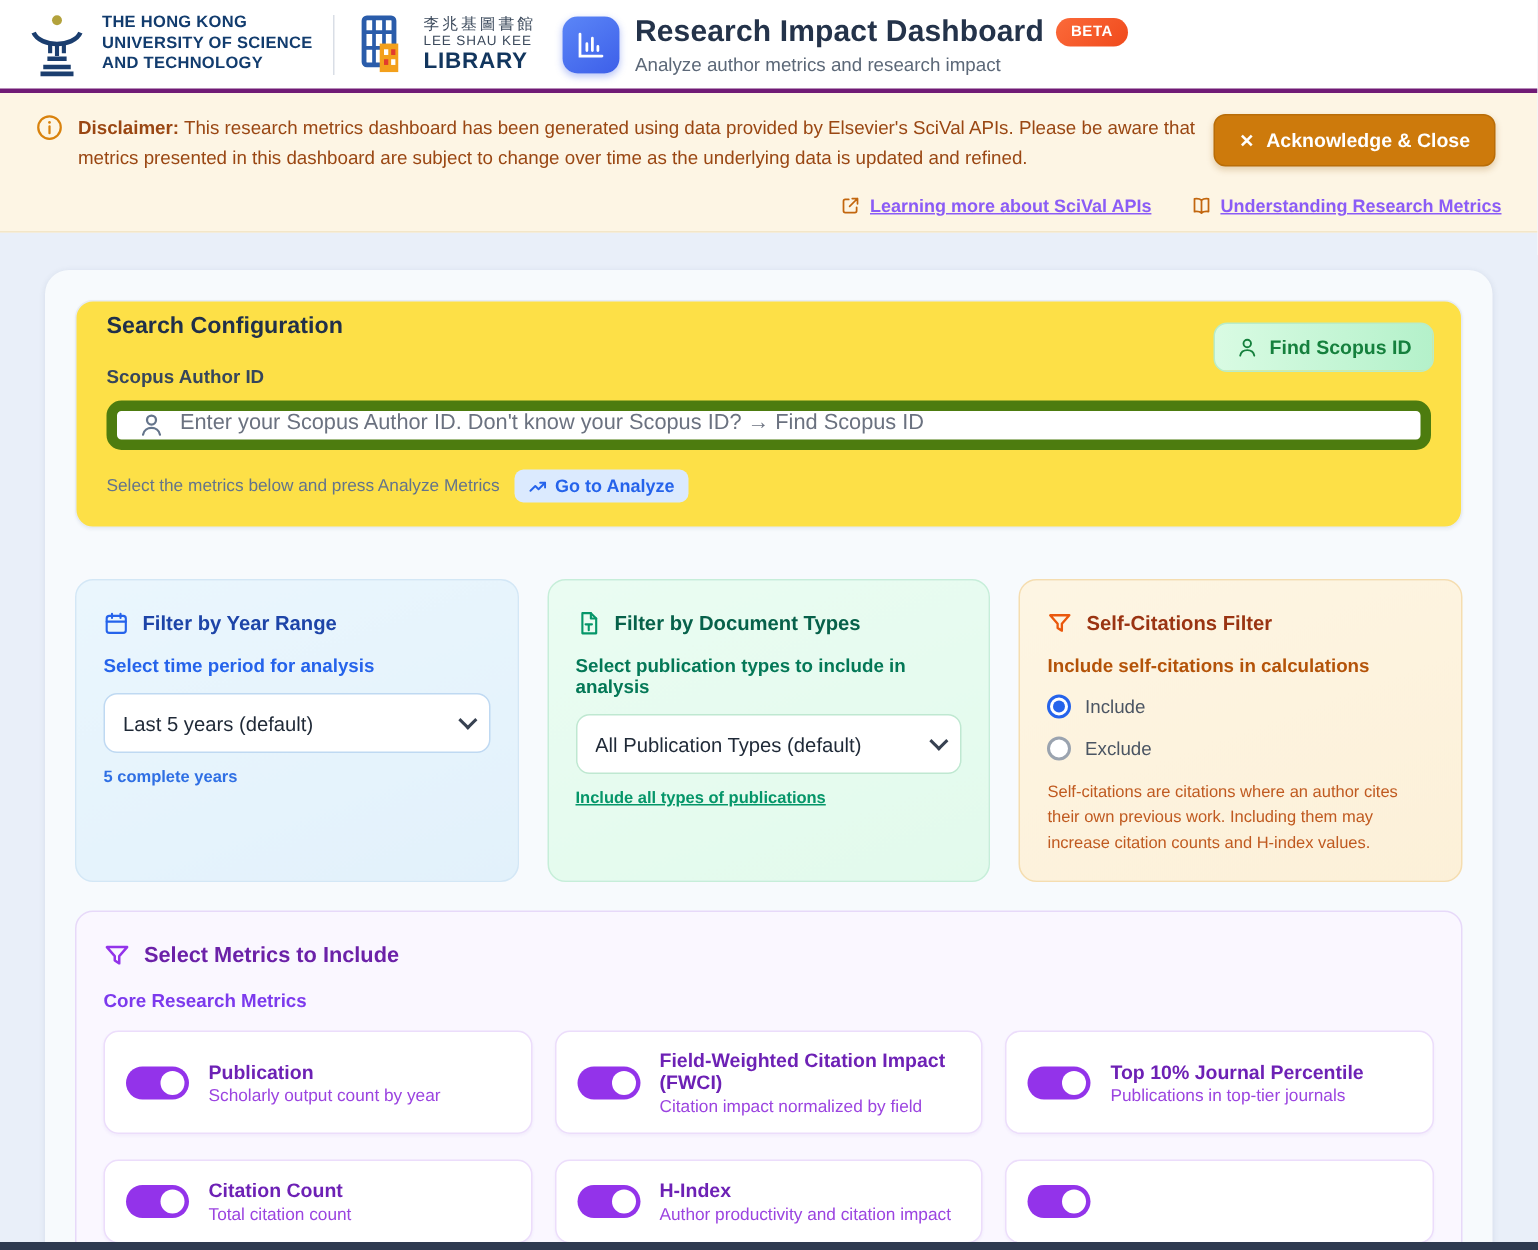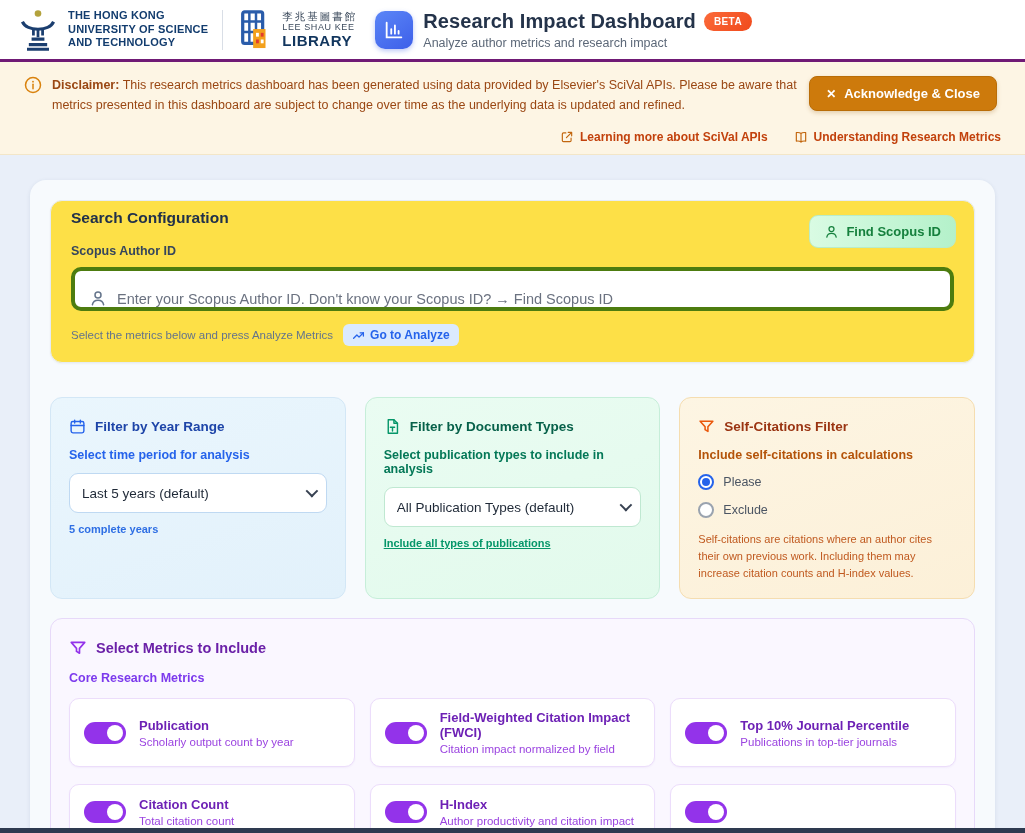--- a/index.html
+++ b/index.html
@@ -26,32 +26,32 @@
 
   
   .banner { background:#fdf5e4; border-bottom:1px solid #f3e6c8; padding:13px 24px 10px 24px; position:relative; height:93px; }
   .banner-row { display:flex; gap:10px; width:810px; }
   .info-icon { flex:0 0 auto; margin-top:1px; }
   .banner-text { font-size:12.5px; color:#9a4713; line-height:1.6; }
   .banner-text b { font-weight:700; }
   .ack-btn { position:absolute; right:28px; top:14px; background:#cd7a0c; border:1px solid #b96d08; color:#fff; font-size:13px; font-weight:700; padding:9px 16px; border-radius:8px; display:flex; align-items:center; gap:8px; cursor:pointer; box-shadow:0 2px 4px rgba(150,90,10,.25); font-family:"Liberation Sans",sans-serif; }
   .ack-x { font-size:12px; font-weight:700; }
   .banner-links { position:absolute; right:24px; bottom:10px; display:flex; gap:26px; align-items:center; }
-  .banner-link { display:flex; align-items:center; gap:6px; font-size:12px; font-weight:700; color:#c2410c; cursor:pointer; }
+  .banner-link { display:flex; align-items:center; gap:6px; font-size:12px; font-weight:700; color:#8b5cf6; text-decoration:underline; cursor:pointer; }
 
   
   .main-wrap { padding:25px 30px 0 30px; }
   .container { background:#f7fafd; border-radius:16px; box-shadow:0 1px 4px rgba(40,60,100,.10); padding:20px; height:900px; }
 
   
   .search-card { background:#fde047; border:1px solid #e7ecf3; border-radius:12px; padding:2px 20px 16px 20px; position:relative; box-shadow:0 1px 2px rgba(40,60,100,.05); }
   .search-title { font-size:15.5px; font-weight:700; color:#20304a; padding-top:6px; }
   .find-btn { position:absolute; right:18px; top:14px; display:flex; align-items:center; gap:7px; background:linear-gradient(90deg,#d9fbe3,#b4f1ca); border:1px solid #b8ecc9; color:#15803d; font-size:13px; font-weight:700; padding:8px 14px; border-radius:9px; cursor:pointer; font-family:"Liberation Sans",sans-serif; }
   .field-label { font-size:12.5px; font-weight:700; color:#36465c; margin-top:17px; }
-  .input-wrap { margin-top:9px; display:flex; align-items:flex-end; gap:10px; height:44px; border:4px solid #4d7c0f; border-radius:10px; padding:0 14px; background:#fff; }
+  .input-wrap { margin-top:9px; display:flex; align-items:flex-start; gap:10px; height:33px; border:7px solid #4d7c0f; border-radius:10px; padding:0 14px; background:#fff; }
   .input-wrap input { border:none; outline:none; flex:1; font-size:14.5px; color:#334155; font-family:"Liberation Sans",sans-serif; background:transparent; }
   .input-wrap input::placeholder { color:#6b7280; }
   .hint-row { margin-top:13px; display:flex; align-items:center; gap:10px; }
   .hint-text { font-size:11.5px; color:#64748b; }
   .analyze-chip { display:flex; align-items:center; gap:5px; background:#dbeafe; color:#2563eb; font-size:12px; font-weight:700; padding:4px 9px; border-radius:6px; cursor:pointer; }
 
   
   .filters-row { display:flex; gap:19px; margin-top:34px; }
   .fcard { flex:1; border-radius:12px; padding:16px 18px; min-height:186px; }
   .fcard-title { display:flex; align-items:center; gap:9px; font-size:13.5px; font-weight:700; padding-top:4px; }
@@ -274,21 +274,21 @@
               <path d="M3 4.5h18l-7 8v6.5l-4-2.5v-4z"></path>
             </svg>
           </span>
           <span>Self-Citations Filter</span>
         </div>
         <div class="fcard-sub">Include self-citations in calculations</div>
         <div class="radio-row">
           <span class="radio on">
               <span class="dot"></span>
             </span>
-          <span class="radio-label">Please</span>
+          <span class="radio-label">Include</span>
         </div>
         <div class="radio-row">
           <span class="radio off"></span>
           <span class="radio-label">Exclude</span>
         </div>
         <div class="fcard-desc">Self-citations are citations where an author cites their own previous work. Including them may increase citation counts and H-index values.</div>
       </div>
 
     </div>
 

